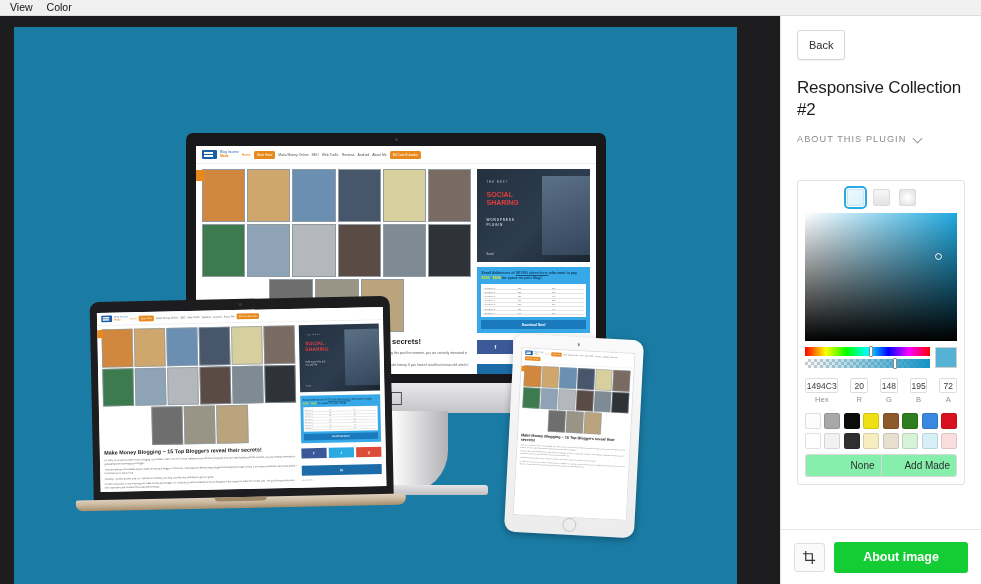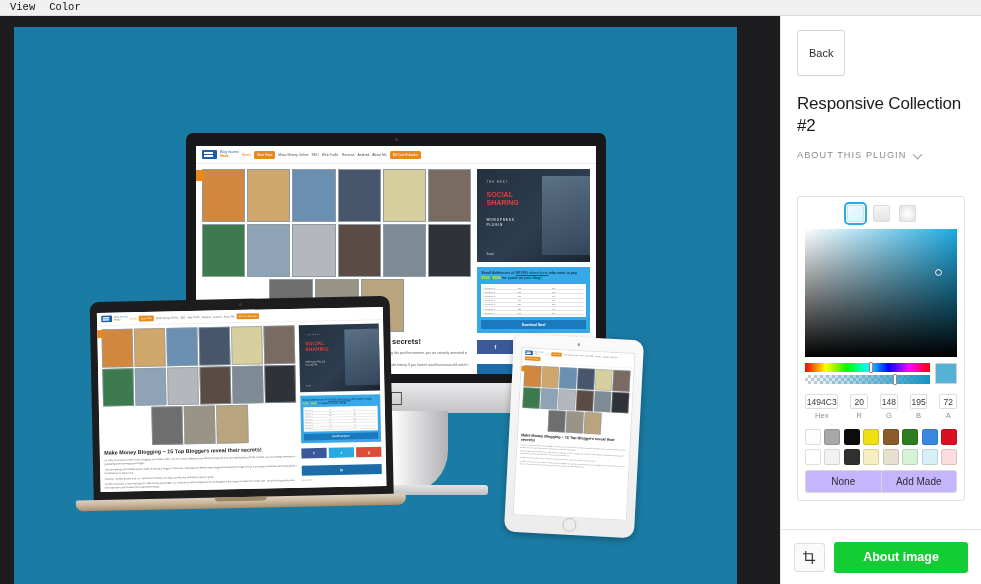--- a/index.html
+++ b/index.html
@@ -13,21 +13,20 @@
 
   
   .menubar {
     position: absolute; top: 0; left: 0; width: 981px; height: 16px;
     background: #f0f0f0; border-bottom: 1px solid #dcdcdc;
     display: flex; align-items: center; padding-left: 3px;
   }
   .menubar .mi {
     font-size: 10.5px; color: #111; padding: 0 7px; line-height: 15px;
     white-space: nowrap;
-    font-family: Liberation Mono, monospace;
   }
 
   
   .canvas {
     position: absolute; top: 16px; left: 0; width: 780px; height: 568px;
     background: #1d1d1f; overflow: hidden;
   }
   .artboard {
     position: absolute; left: 14px; top: 11px; width: 723px; height: 557px;
     background: #1a7ba4; overflow: hidden;
@@ -155,21 +154,21 @@
 
   
   .panel {
     position: absolute; top: 16px; left: 780px; width: 201px; height: 568px;
     background: #fff; display: flex; flex-direction: column;
     border-left: 1px solid #e6e6e6;
   }
   .panel-scroll { flex: 1 1 auto; overflow: hidden; padding: 14px 16px 0 16px; }
   .back-btn {
     display: inline-block; font-size: 11px; color: #2b2b2b; background: #fff;
-    border: 1px solid #d6d6d6; border-radius: 3px; padding: 16px 11px;
+    border: 1px solid #d6d6d6; border-radius: 3px; padding: 8px 11px;
     box-shadow: 0 1px 1px rgba(0,0,0,.04); cursor: pointer;
   }
   .panel-title {
     font-size: 17px; font-weight: 400; color: #1c1c1c; line-height: 1.28;
     margin-top: 17px; letter-spacing: -.2px;
   }
   .about-row {
     display: flex; align-items: center; gap: 7px; margin-top: 13px; cursor: pointer;
   }
   .about-lbl { font-size: 9.2px; color: #8a8a8a; letter-spacing: 1.05px; }
@@ -234,22 +233,22 @@
     text-align: center; font-size: 8.5px; color: #3a3a3a; background: #fff;
     font-family: "Liberation Sans", sans-serif;
   }
   .field label { display: block; font-size: 7.6px; color: #8d8d8d; margin-top: 2px; }
   .swatches { margin-top: 9px; }
   .srow { display: flex; gap: 3.5px; margin-bottom: 4px; }
   .sw { flex: 1 1 0; aspect-ratio: 1/1; border-radius: 2.5px;
         border: 1px solid rgba(0,0,0,.12); cursor: pointer; }
   .pk-actions { display: flex; margin-top: 5px; }
   .pk-btn {
-    flex: 1 1 0; text-align: center; font-size: 10px; color: #2e2e2e;
-    border: 1px solid #d8d8d8; padding: 5px 0; background: #c4b5fd; cursor: pointer;
+    flex: 1 1 0; text-align: right; font-size: 10px; color: #2e2e2e;
+    border: 1px solid #d8d8d8; padding: 5px 6px; background: #86efac; cursor: pointer;
   }
   .pk-btn.left { border-radius: 3px 0 0 3px; border-right: none; }
   .pk-btn.right { border-radius: 0 3px 3px 0; }
 
   .panel-footer {
     flex: none; height: 55px; border-top: 1px solid #e6e6e6;
     display: flex; align-items: center; gap: 9px; padding: 0 13px;
   }
   .crop-btn {
     width: 31px; height: 29px; border: 1px solid #dedede; border-radius: 3px;

